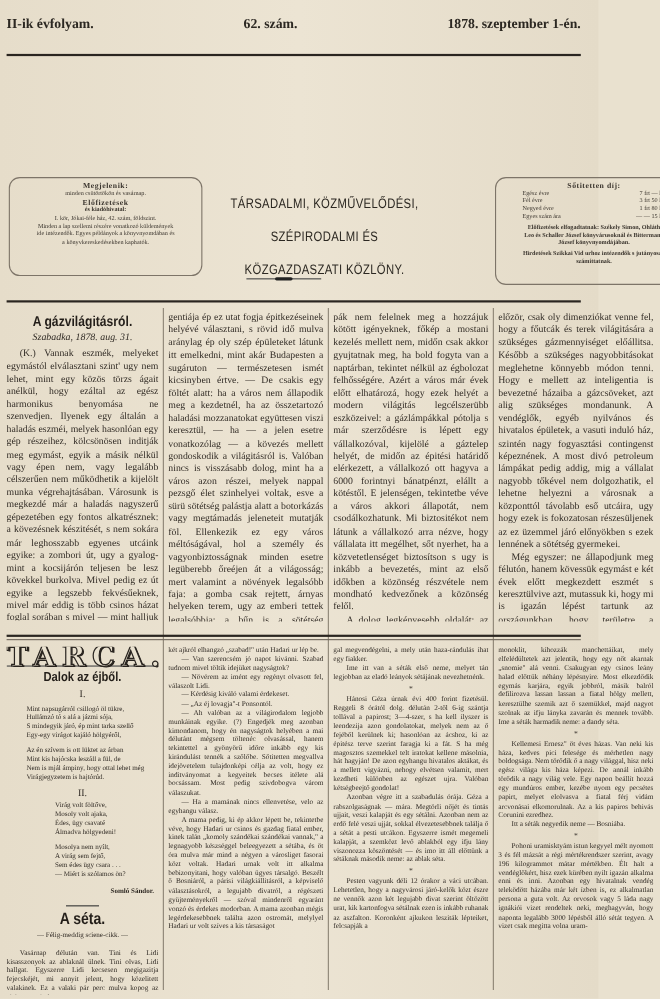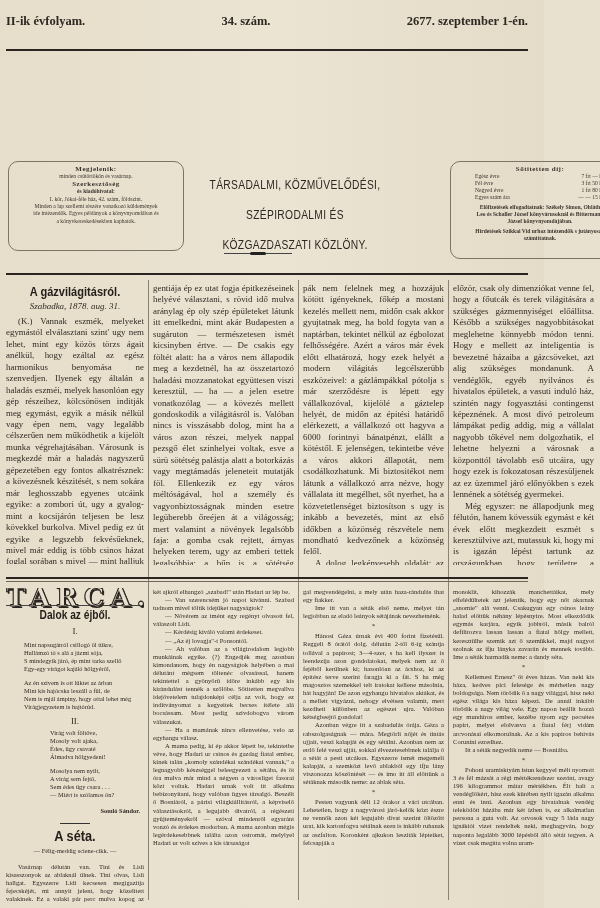--- a/index.html
+++ b/index.html
@@ -54,30 +54,30 @@
   .small { font-size: 6.6px; line-height: 8.1px; }
   .star { text-align: center; font-size: 7px; line-height: 8px; margin: 2px 0; }
 </style>
 </head>
 <body>
 
 <div class="page">
 
   <div class="topline">
     <span>II-ik évfolyam.</span>
-    <span>34. szám.</span>
-    <span>2677. szeptember 1-én.</span>
+    <span>62. szám.</span>
+    <span>1878. szeptember 1-én.</span>
   </div>
   <div class="rule" style="top:49px;height:2px;"></div>
 
 
   <div class="box" style="left:8px; top:161px; width:126px; height:80px;">
     <div class="bh">Megjelenik:</div>
     <div>minden csütörtökön és vasárnap.</div>
-    <div class="bh">Szerkesztőség</div>
+    <div class="bh">Előfizetések</div>
     <div class="bb">és kiadóhivatal:</div>
     <div>I. kör, Jókai-féle ház, 42. szám, földszint.</div>
     <div>Minden a lap szellemi részére vonatkozó küldemények ide intézendők. Egyes példányok a könyvnyomdában és a könyvkereskedésekben kaphatók.</div>
   </div>
 
   <div class="subtitle">
     <div>TÁRSADALMI, KÖZMŰVELŐDÉSI, SZÉPIRODALMI ÉS</div>
     <div>KÖZGAZDASZATI KÖZLÖNY.</div>
   </div>
   <div class="deco-line"></div>

